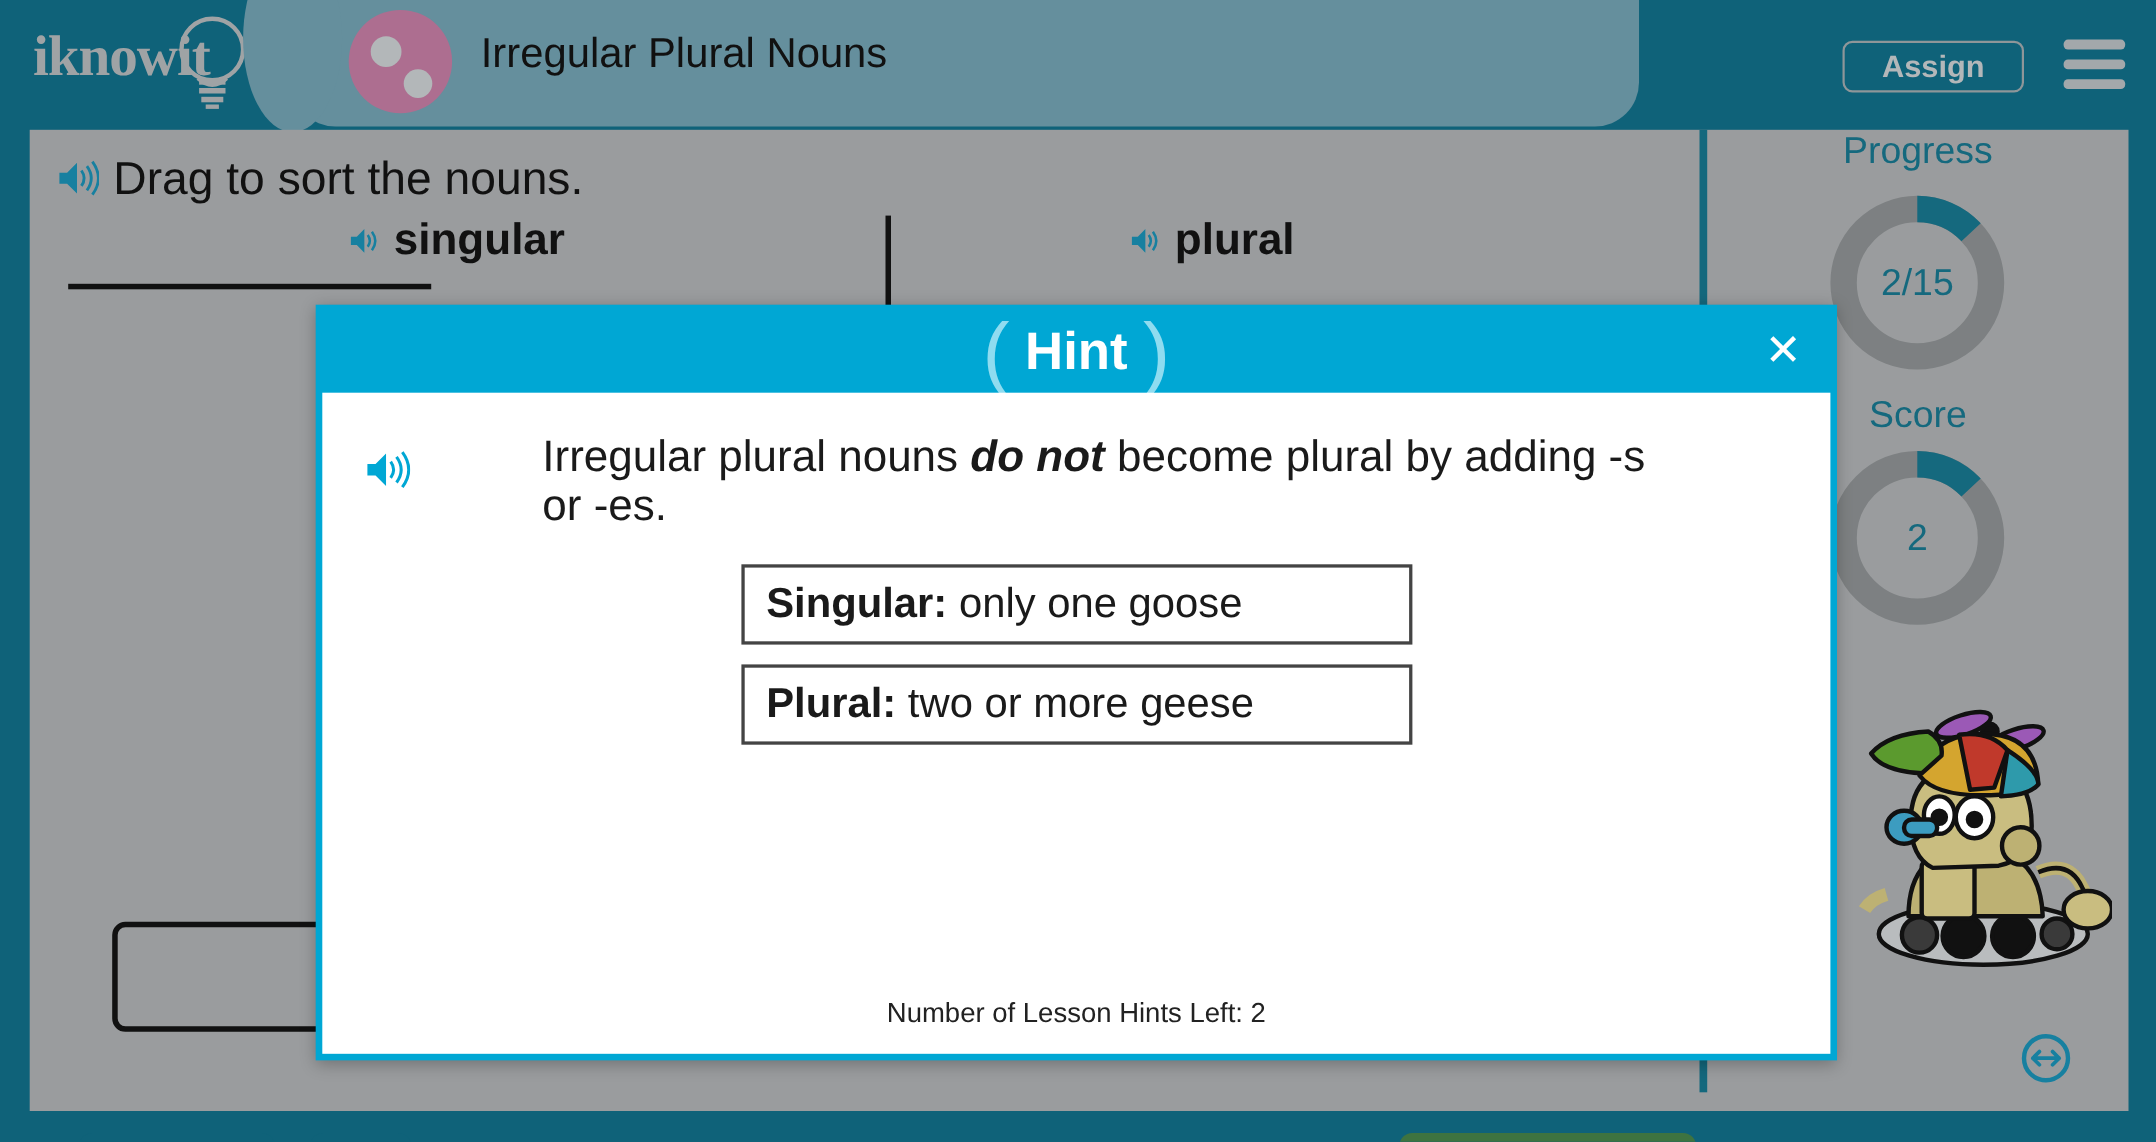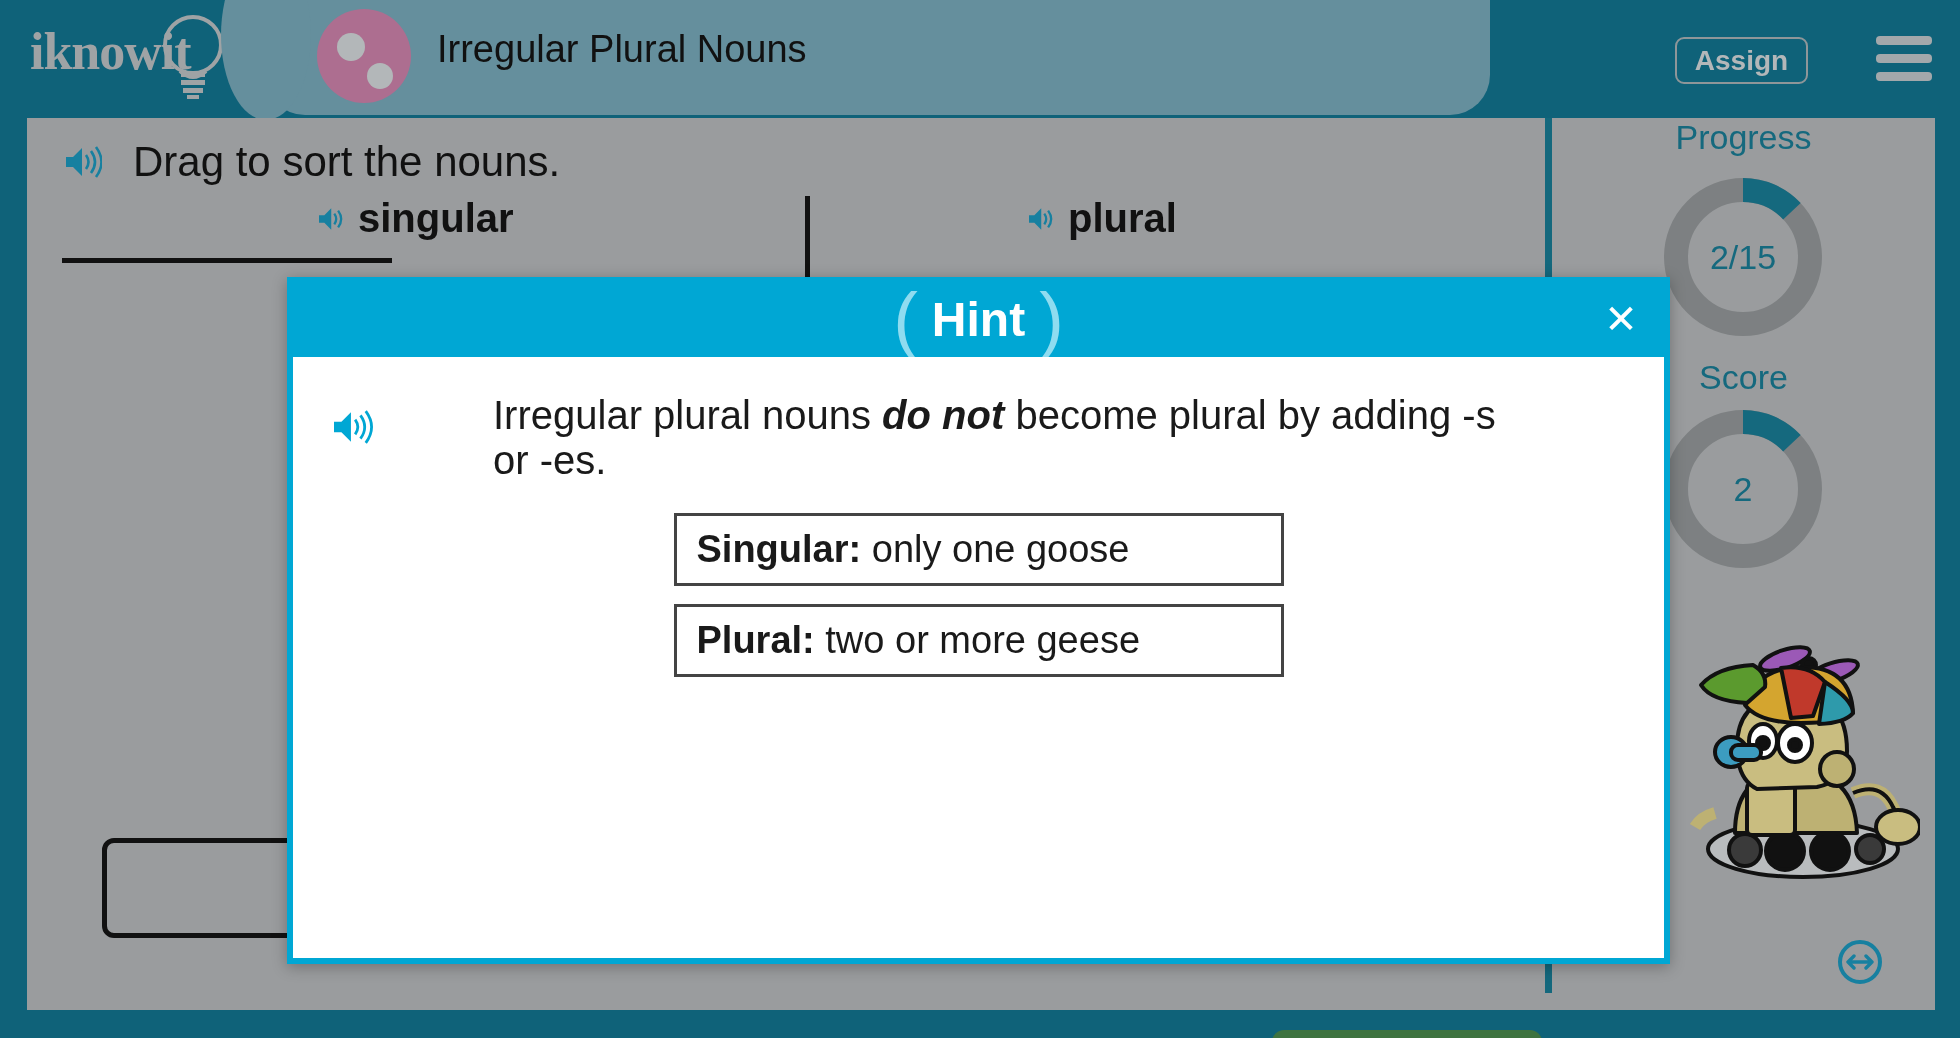--- a/index.html
+++ b/index.html
@@ -38,41 +38,41 @@
   }
   .tab-icon .d1 { left: 20px; top: 24px; width: 28px; height: 28px; }
   .tab-icon .d2 { left: 50px; top: 54px; width: 26px; height: 26px; }
   .tab-title {
     position: absolute; left: 172px; top: 28px;
     font-size: 38px; color: #111; white-space: nowrap;
     font-family: "Liberation Sans", sans-serif;
   }
 
   .assign-btn {
-    position: absolute; left: 1675px; top: 37px; width: 133px; height: 47px;
+    position: absolute; left: 1675px; top: 37px; width: 165px; height: 47px;
     border: 2px solid #8e9699; border-radius: 9px; background: transparent;
     color: #b3b7b9; font-size: 28px; font-weight: 700;
     display: flex; align-items: center; justify-content: center;
     font-family: "Liberation Sans", sans-serif; cursor: pointer;
   }
   .hamburger { position: absolute; left: 1876px; top: 36px; width: 56px; height: 46px; cursor: pointer; }
   .hamburger span {
     position: absolute; left: 0; width: 56px; height: 9px;
     background: #a3a8ab; border-radius: 4px;
   }
   .hamburger span:nth-child(1) { top: 0; }
   .hamburger span:nth-child(2) { top: 18px; }
   .hamburger span:nth-child(3) { top: 36px; }
 
   
   .stage {
     position: absolute; left: 27px; top: 118px; width: 1908px; height: 892px;
     background: #9a9c9e;
   }
-  .prompt { position: absolute; left: 37px; top: 20px; display: flex; align-items: center; gap: 31px; }
+  .prompt { position: absolute; left: 25px; top: 20px; display: flex; align-items: center; gap: 13px; }
   .prompt .ptext { font-size: 42px; color: #111; font-family: "Liberation Sans", sans-serif; }
   .col-divider {
     position: absolute; left: 778px; top: 78px; width: 5px; height: 660px; background: #111;
   }
   .col-head {
     position: absolute; display: flex; align-items: center; gap: 11px;
     font-size: 40px; font-weight: 700; color: #111;
   }
   .col-head.singular { left: 290px; top: 78px; }
   .col-head.plural { left: 1000px; top: 78px; }
@@ -347,16 +347,17 @@
 
       <div class="examples">
         <div class="example-box">
           <b>Singular:</b><span> only one goose</span>
         </div>
         <div class="example-box">
           <b>Plural:</b><span> two or more geese</span>
         </div>
       </div>
 
+      <div class="hints-left">Number of Lesson Hints Left: 2</div>
     </div>
   </div>
 
 </div>
 
 </body></html>

